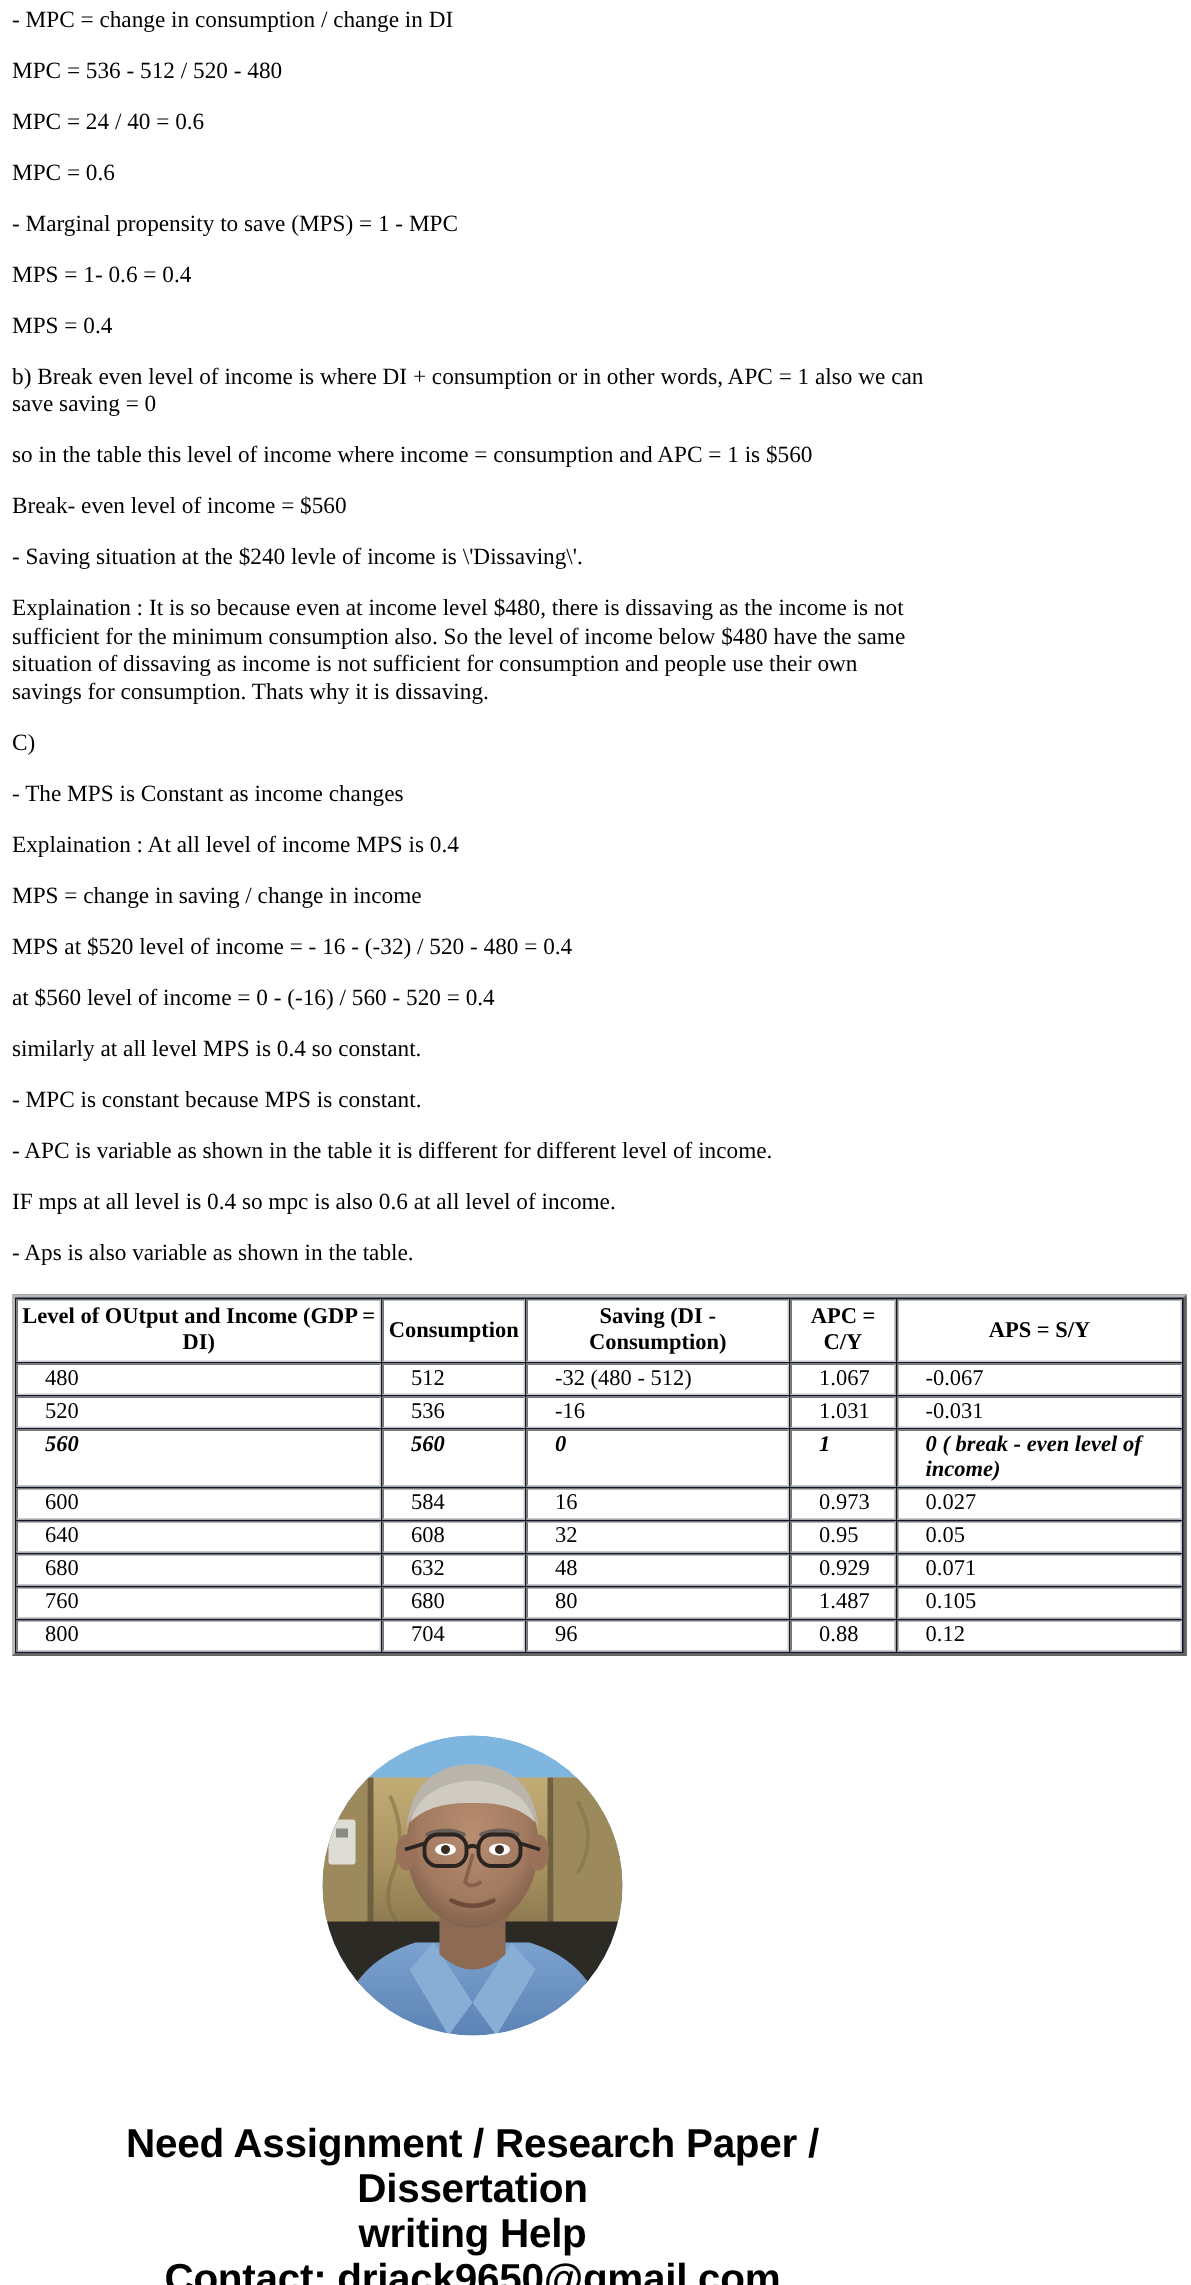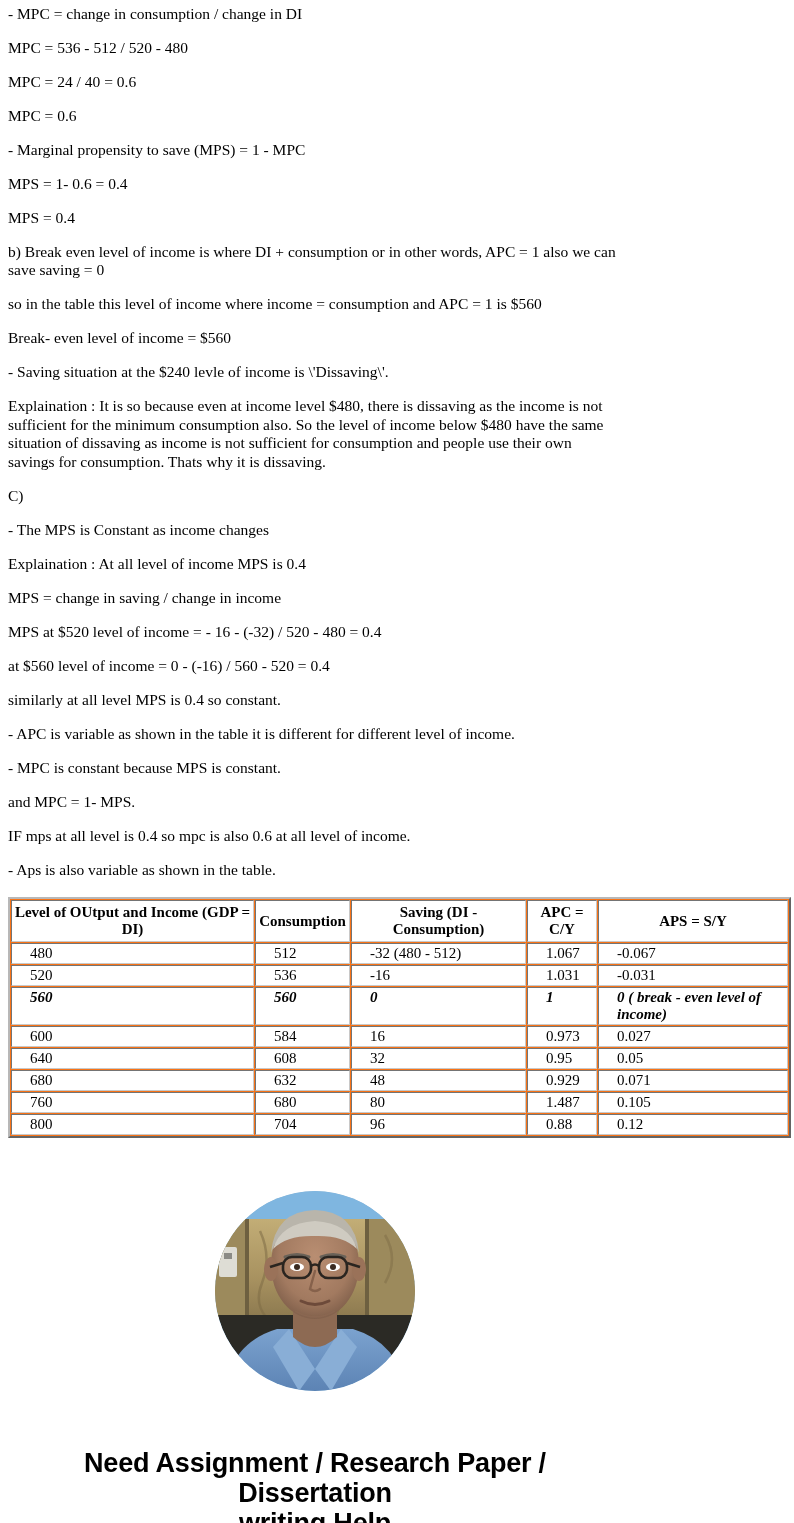--- a/index.html
+++ b/index.html
@@ -40,21 +40,21 @@
   
   .table-wrap {
     padding: 0 8px;
     margin-top: 18px;
   }
   table.data {
     border-collapse: separate;
     border-spacing: 1px;
     width: 777px;
     border: 2px outset #b8b8b8;
-    background: #f97316;
+    background: #0f172a;
     table-layout: fixed;
   }
   table.data th,
   table.data td {
     border: 1px inset #c8c8c8;
     font-size: 15px;
     line-height: 17px;
     padding: 1px 18px;
     vertical-align: top;
     background: #ffffff;
@@ -128,23 +128,22 @@
     <p class="para">Break- even level of income = $560</p>
     <p class="para">- Saving situation at the $240 levle of income is \'Dissaving\'.</p>
     <p class="para block">Explaination : It is so because even at income level $480, there is dissaving as the income is not sufficient for the minimum consumption also. So the level of income below $480 have the same situation of dissaving as income is not sufficient for consumption and people use their own savings for consumption. Thats why it is dissaving.</p>
     <p class="para">C)</p>
     <p class="para">- The MPS is Constant as income changes</p>
     <p class="para">Explaination : At all level of income MPS is 0.4</p>
     <p class="para">MPS = change in saving / change in income</p>
     <p class="para">MPS at $520 level of income = - 16 - (-32) / 520 - 480 = 0.4</p>
     <p class="para">at $560 level of income = 0 - (-16) / 560 - 520 = 0.4</p>
     <p class="para">similarly at all level MPS is 0.4 so constant.</p>
+    <p class="para">- MPC is constant because MPS is constant.</p>
     <p class="para">- APC is variable as shown in the table it is different for different level of income.</p>
-    <p class="para">- MPC is constant because MPS is constant.</p>
-    <p class="para">and MPC = 1- MPS.</p>
     <p class="para">IF mps at all level is 0.4 so mpc is also 0.6 at all level of income.</p>
     <p class="para">- Aps is also variable as shown in the table.</p>
   </div>
 
   <div class="table-wrap">
     <table class="data">
       <colgroup>
         <col class="c0">
           <col class="c1">
           <col class="c2">

